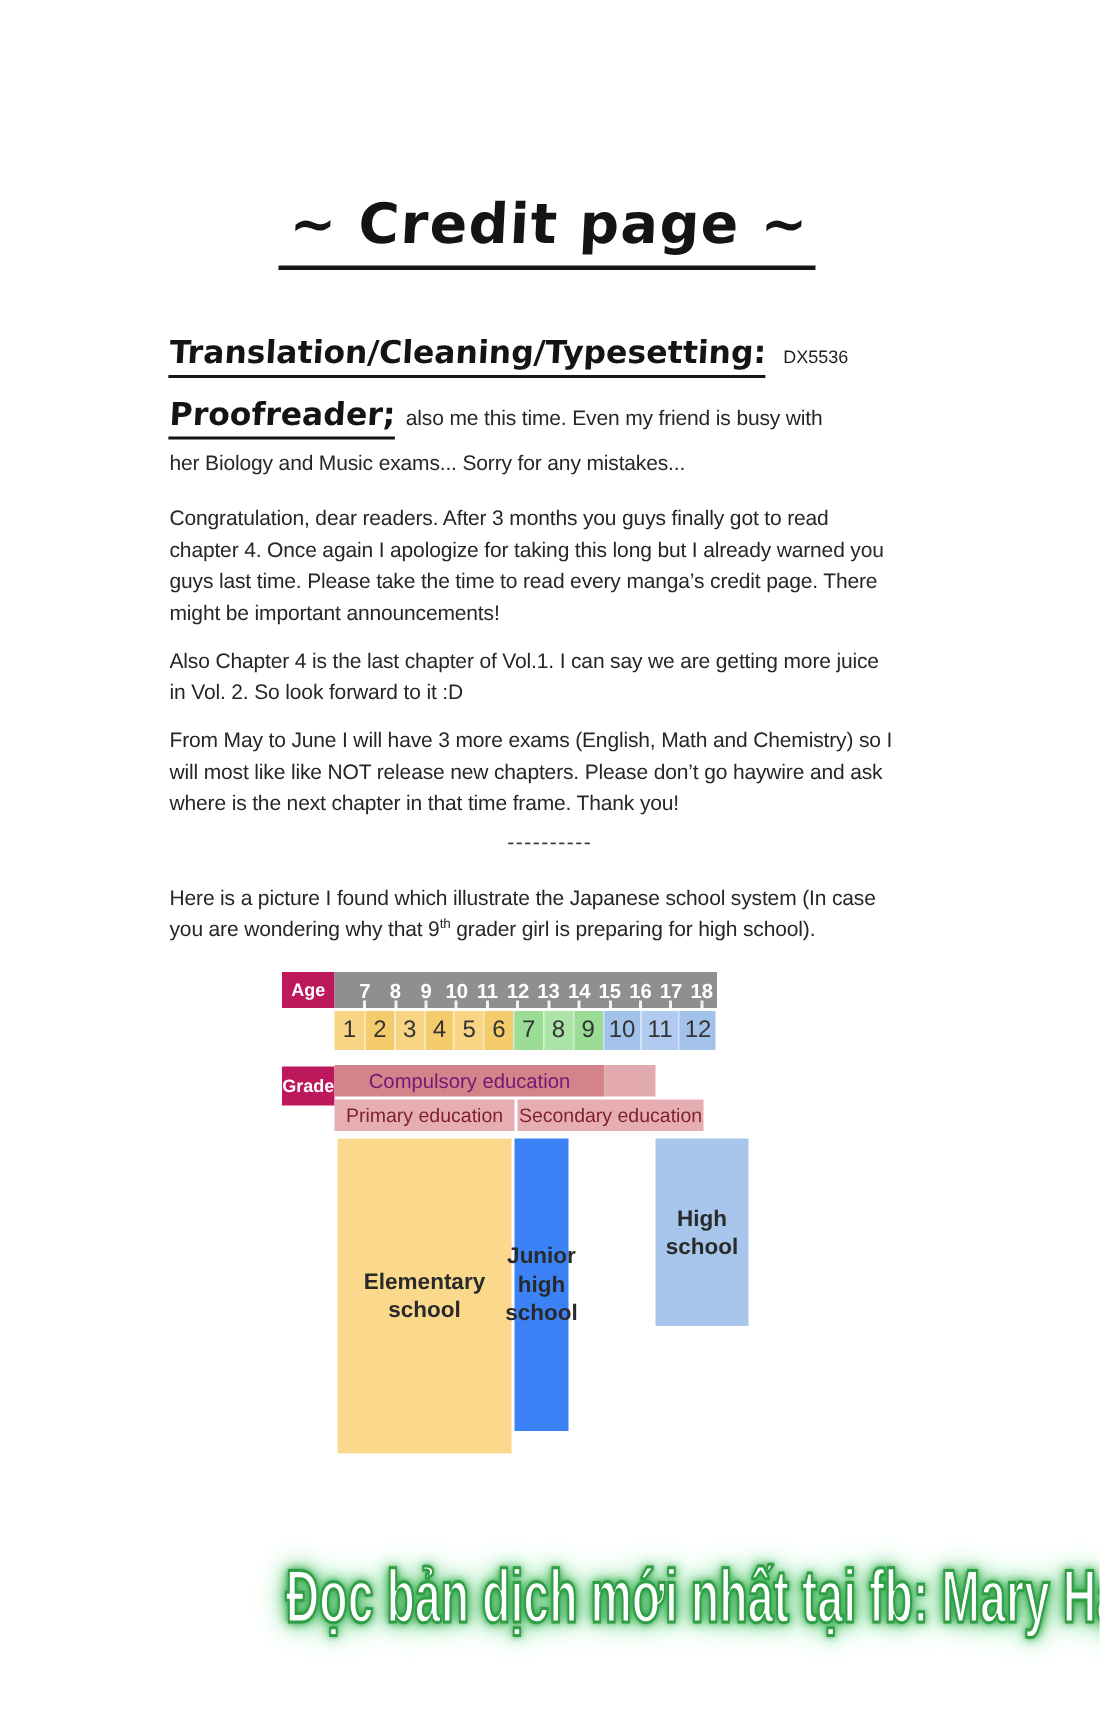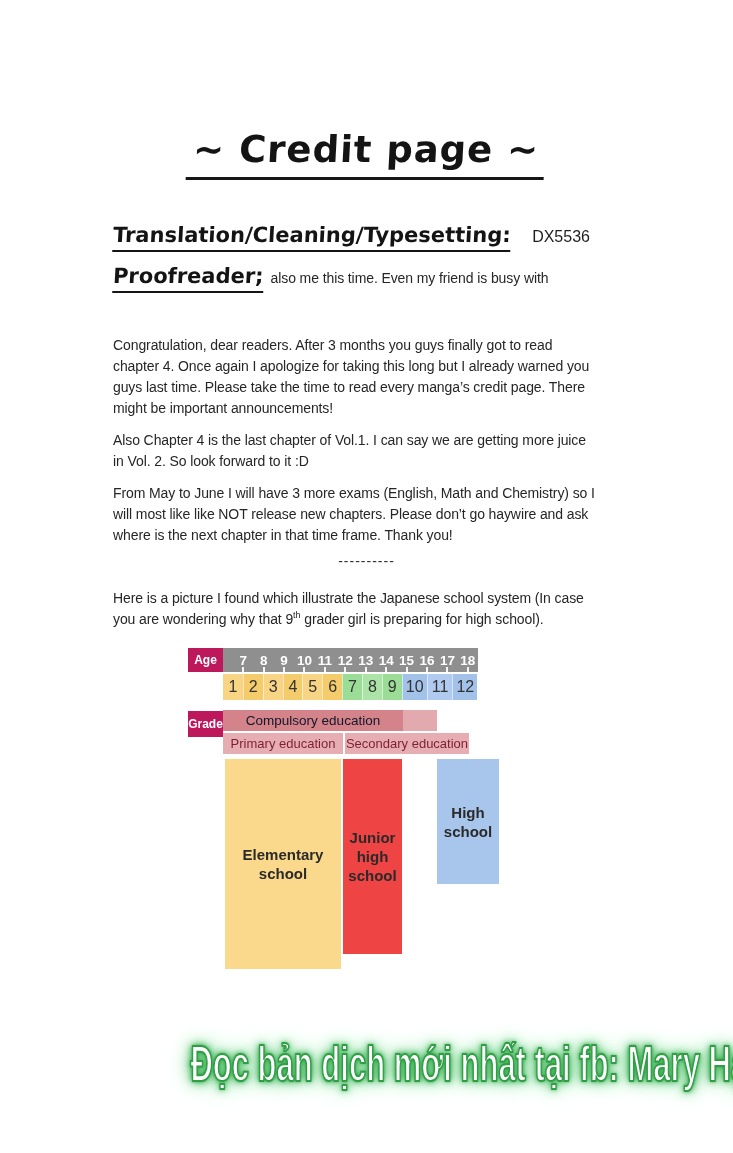--- a/index.html
+++ b/index.html
@@ -15,21 +15,21 @@
   .title-wrap{position:absolute;top:126px;left:0;width:733px;text-align:center;}
   .page-title{
     font-size:37px;letter-spacing:1px;padding:0 6px 3px 6px;
     border-bottom:3px solid #161616;line-height:48px;
   }
   .credits-row{position:absolute;top:221px;left:113px;white-space:nowrap;}
   .hw-heading{
     font-size:21px;line-height:28px;border-bottom:2.5px solid #151515;
     padding-bottom:1px;
   }
-  .credits-value{font-size:16px;color:#1e1e1e;margin-left:17px;}
+  .credits-value{font-size:12px;color:#1e1e1e;margin-left:7px;}
   
   .body-line{
     font-size:14px;line-height:21px;letter-spacing:-0.1px;color:#262626;
     white-space:nowrap;
   }
   .proof-block{position:absolute;top:262px;left:113px;}
   .proof-line1{white-space:nowrap;margin-bottom:5px;}
   .proof-line1 .hw-heading{margin-right:7px;}
   .proof-line1 .body-line{display:inline;}
   .para{position:absolute;left:113px;}
@@ -68,40 +68,40 @@
     color:#333;font-size:16px;display:flex;align-items:center;
     justify-content:center;
   }
   .g-cell:first-child{border-left:none;}
   .gs{width:19.85px;} .gl{width:25.3px;}
   .y1{background:#F8D584;} .y2{background:#F4CC6B;}
   .gr1{background:#9BDC96;} .gr2{background:#ABE4A6;}
   .b1{background:#A3C2E9;} .b2{background:#B0CBEF;}
   .comp-bar{
     position:absolute;left:35px;top:62px;width:180px;height:21px;
-    background:#D4838B;color:#0f172a;font-size:13.5px;display:flex;
+    background:#D4838B;color:#701a75;font-size:13.5px;display:flex;
     align-items:center;justify-content:center;
   }
   .comp-ext{
     position:absolute;left:215px;top:62px;width:34px;height:21px;
     background:#E2A9AE;
   }
   .edu-bar{
     position:absolute;top:85px;height:21px;background:#E6AEB3;color:#7D1F2E;
     font-size:13px;display:flex;align-items:center;justify-content:center;
   }
   .primary{left:35px;width:120px;}
   .secondary{left:157px;width:124px;}
   .school-block{
     position:absolute;top:111px;display:flex;align-items:center;
     justify-content:center;text-align:center;font-weight:bold;font-size:15px;
     line-height:19px;color:#2a2a2a;
   }
   .elem{left:37px;width:116px;height:210px;background:#FAD88C;}
-  .jun{left:155px;width:59px;height:195px;background:#ef4444;}
+  .jun{left:155px;width:36px;height:195px;background:#3b82f6;}
   .high{left:216px;width:62px;height:125px;background:#A8C5EB;margin-left:33px;}
   
   .banner{position:absolute;top:1033px;left:0;width:733px;text-align:center;}
   .banner-text{
     display:inline-block;white-space:nowrap;font-weight:bold;font-size:50px;
     line-height:62px;color:#ffffff;transform:scaleX(0.62);
     -webkit-text-stroke:2px #2f9e44;
     text-shadow:
       0 0 2px #1f8a33,
       0 0 5px #2da14a,
@@ -120,20 +120,21 @@
 
 <div class="credits-row">
   <span class="hw hw-heading">Translation/Cleaning/Typesetting:</span>
   <span class="credits-value">DX5536</span>
 </div>
 
 <div class="proof-block">
   <div class="proof-line1">
     <span class="hw hw-heading">Proofreader;</span><span class="body-line">also me this time. Even my friend is busy with</span>
   </div>
+  <div class="body-line">her Biology and Music exams... Sorry for any mistakes...</div>
 </div>
 
 <div class="para p1">
   <div class="body-line">Congratulation, dear readers. After 3 months you guys finally got to read</div>
   <div class="body-line">chapter 4. Once again I apologize for taking this long but I already warned you</div>
   <div class="body-line">guys last time. Please take the time to read every manga’s credit page. There</div>
   <div class="body-line">might be important announcements!</div>
 </div>
 
 <div class="para p2">

